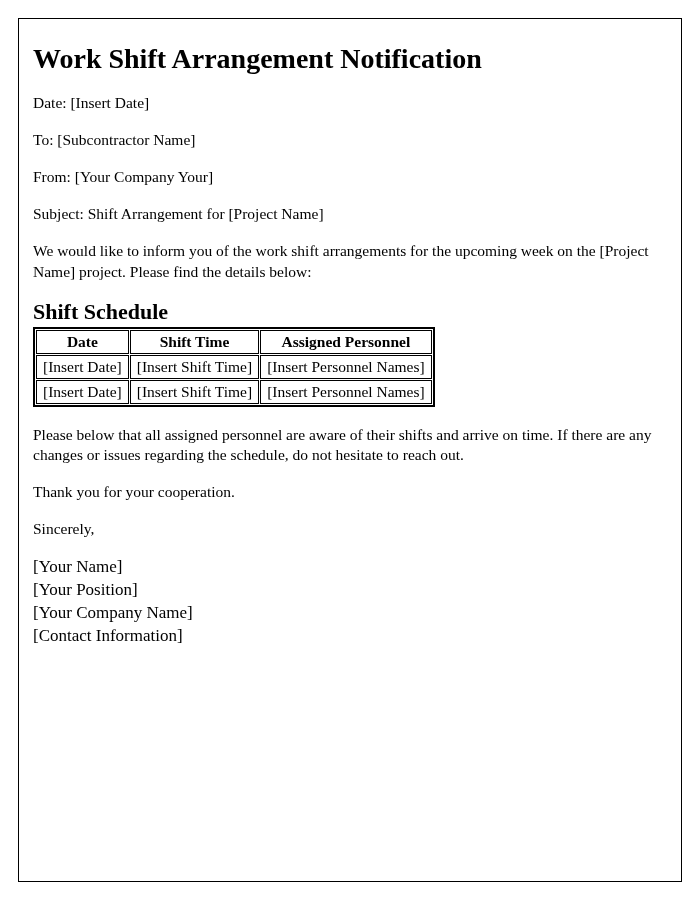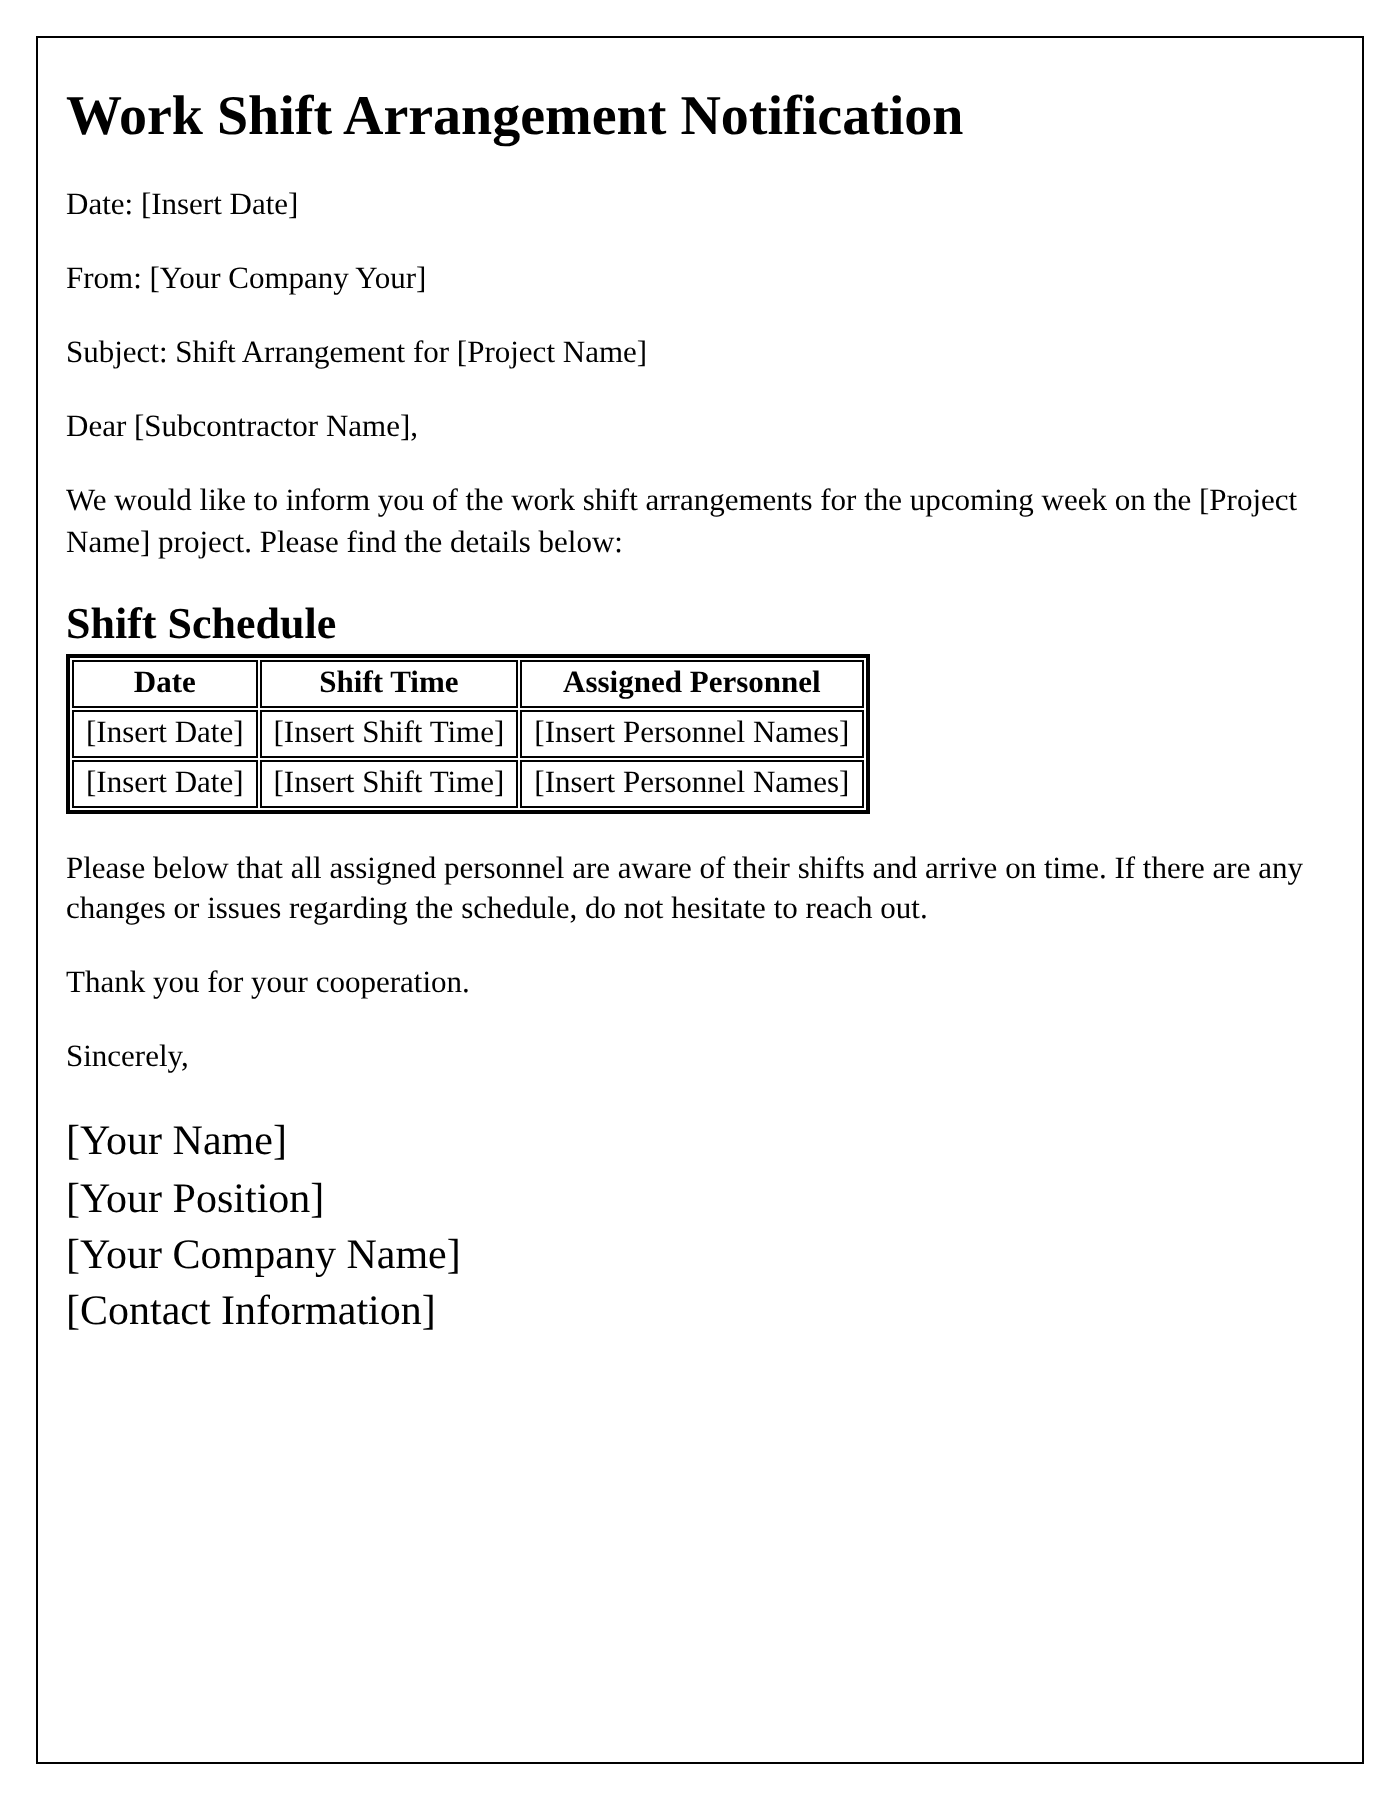--- a/index.html
+++ b/index.html
@@ -48,37 +48,37 @@
       padding: 2px 6px;
       font-size: 15.5px;
       white-space: nowrap;
     }
     .shift-table th {
       font-weight: bold;
       text-align: center;
     }
     .signature-block {
       line-height: 1.35;
-      font-size: 21px;
+      font-size: 17px;
     }
     .signature-block span {
       display: block;
     }
   </style>
 </head>
 <body>
 
 <div class="page">
   <h1>Work Shift Arrangement Notification</h1>
 
   <p>Date: [Insert Date]</p>
+  <p>To: [Subcontractor Name]</p>
   <p>From: [Your Company Your]</p>
   <p>Subject: Shift Arrangement for [Project Name]</p>
 
-  <p>Dear [Subcontractor Name],</p>
   <p>We would like to inform you of the work shift arrangements for the upcoming week on the [Project Name] project. Please find the details below:</p>
 
   <h2>Shift Schedule</h2>
 
   <table class="shift-table">
     <thead>
       <tr>
         <th>Date</th>
         <th>Shift Time</th>
         <th>Assigned Personnel</th>

